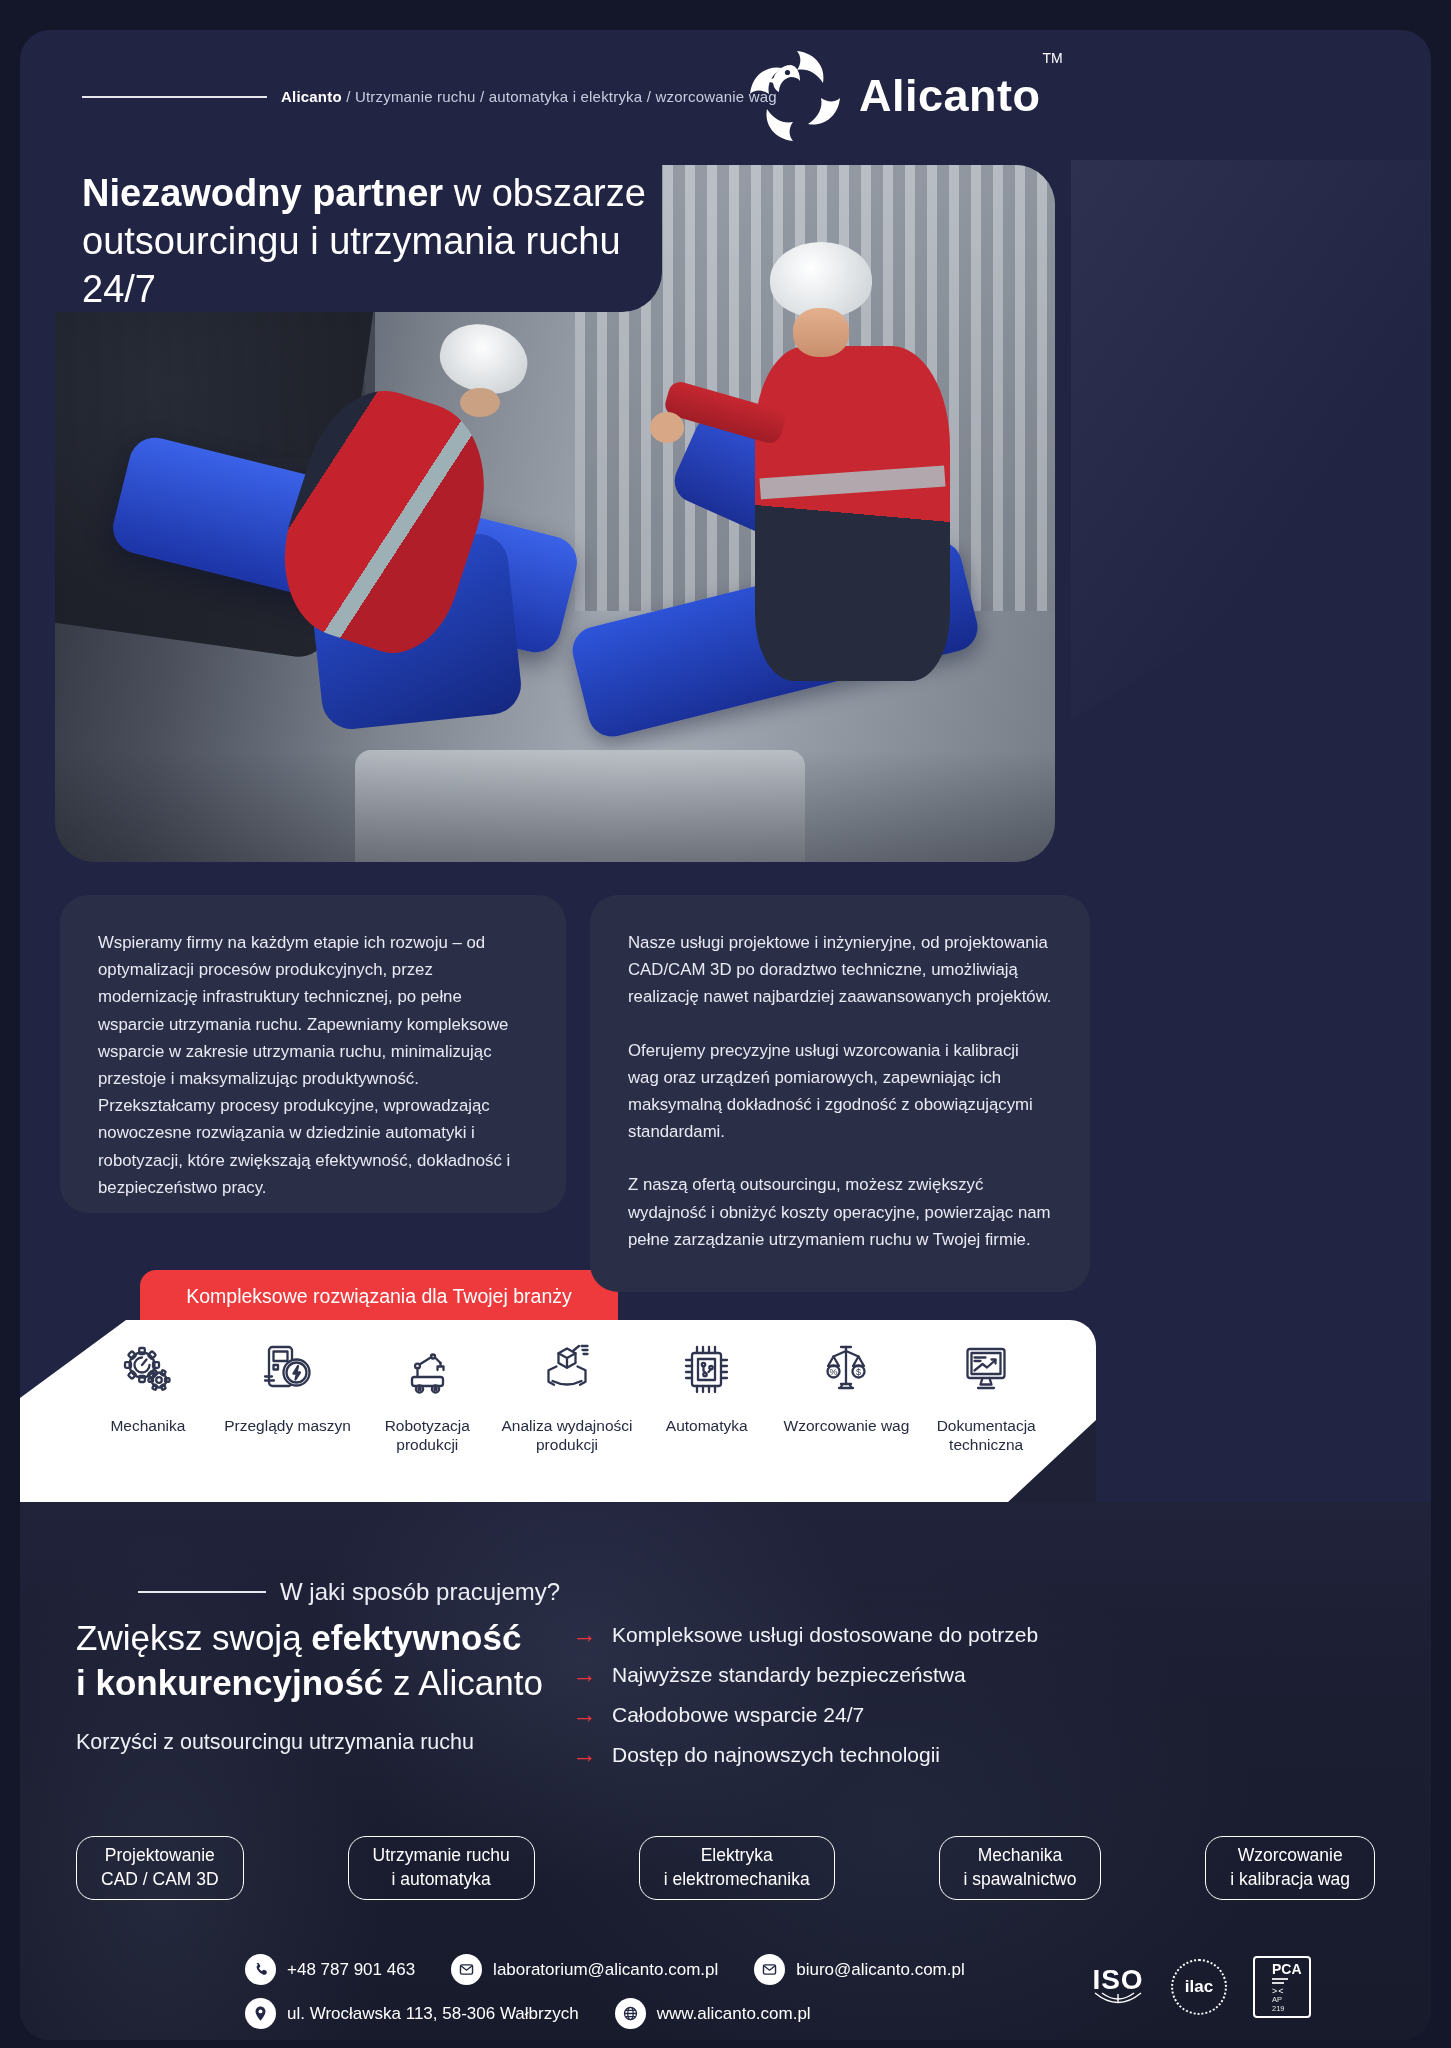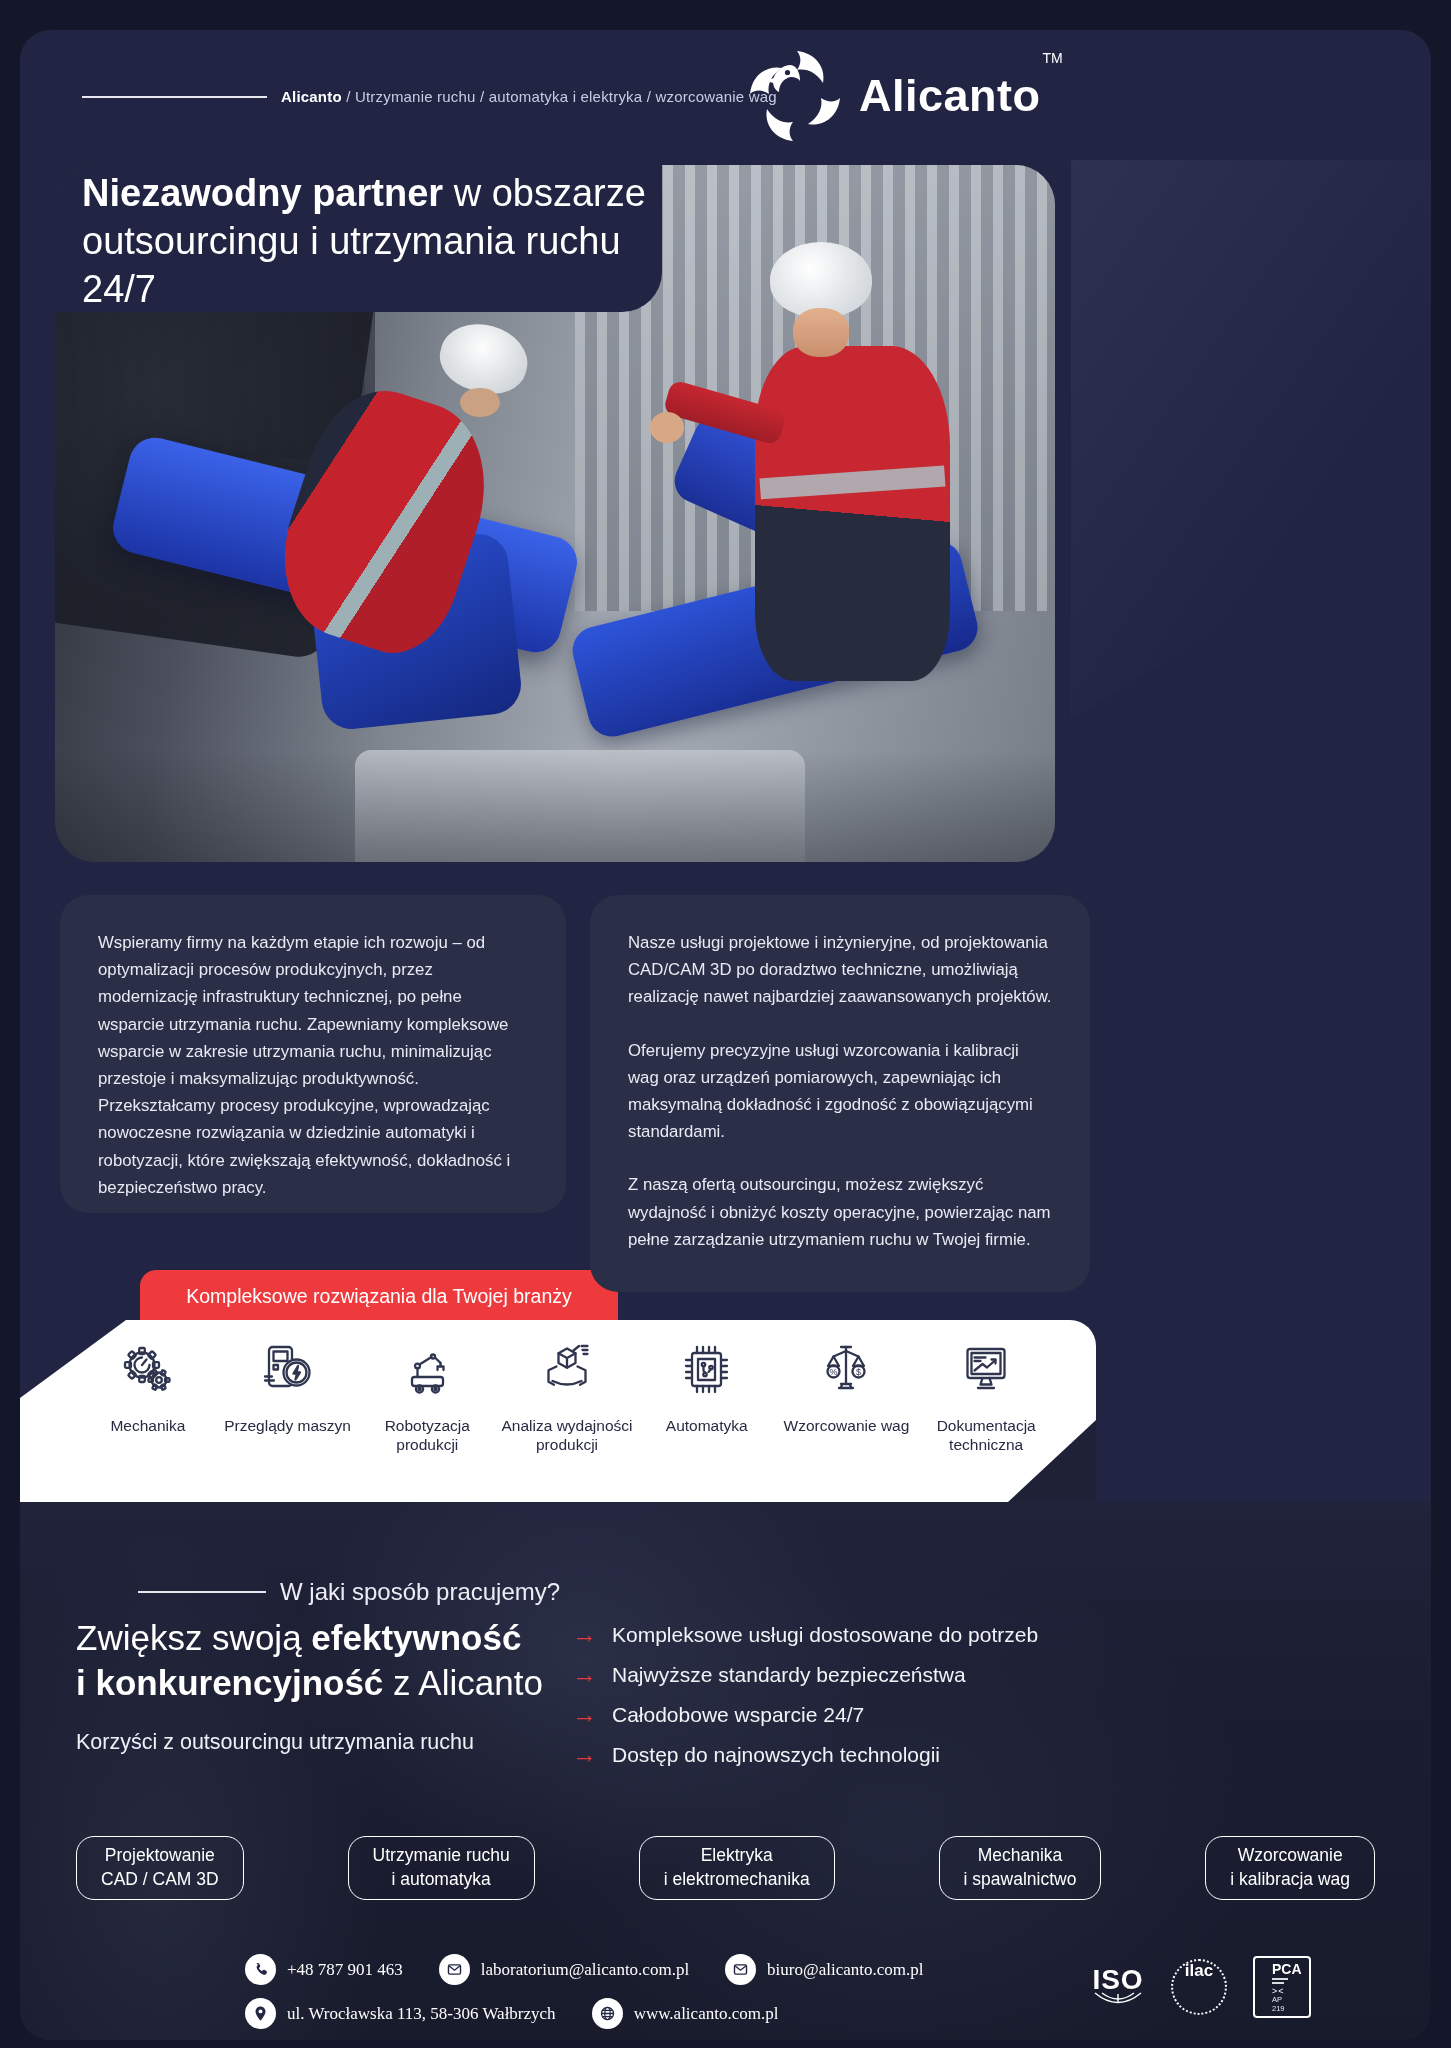--- a/index.html
+++ b/index.html
@@ -111,28 +111,28 @@
   .benefit-text { color:#f2f3f8; font-size:21px; }
   .svc-row { position:absolute; left:56px; right:56px; top:334px; display:flex; justify-content:space-between; }
   .svc { background:transparent; border:1.6px solid #fff; border-radius:18px; color:#fff;
          font-family:"Liberation Sans", sans-serif; font-size:17.5px; line-height:1.35; text-align:center;
          padding:1px 24px; min-height:64px; display:flex; flex-direction:column; justify-content:center; cursor:pointer; }
 
   
   .footer { position:absolute; left:0; right:0; top:452px; height:86px; color:#fff; font-size:17px; }
   .contact { position:absolute; left:225px; top:0; }
   .c-row { display:flex; align-items:center; gap:36px; margin-bottom:13px; }
-  .c-item { display:flex; align-items:center; gap:11px; cursor:pointer;font-family:Liberation Serif, serif; }
+  .c-item { display:flex; align-items:center; gap:11px; cursor:pointer; }
   .c-ic { width:31px; height:31px; border-radius:50%; background:#fff; display:flex; align-items:center; justify-content:center; }
   .c-ic svg { width:17px; height:17px; }
   .badges { position:absolute; right:120px; top:2px; display:flex; align-items:center; gap:26px; }
   .iso { display:flex; flex-direction:column; align-items:center; }
   .iso-txt { font-size:28px; font-weight:800; letter-spacing:1px; line-height:.9; }
   .ilac { width:56px; height:56px; border:2px dotted #fff; border-radius:50%;
-          display:flex; justify-content:center; }
+          display:flex; align-items:center; justify-content:center; }
   .ilac-txt { font-size:17px; font-weight:800; }
   .pca { width:58px; height:62px; border:2px solid #fff; border-radius:4px; padding:4px 17px; font-size:8px; line-height:1.15; }
   .pca-txt { font-size:14px; font-weight:800; line-height:1; }
   .pca-bar { height:2px; background:#fff; opacity:.85; margin:2px 0; }
   .pca-sym { font-size:9px; letter-spacing:1px; }
   .pca-code { font-size:7.5px; opacity:.9; }
 </style>
 </head>
 <body>
 

